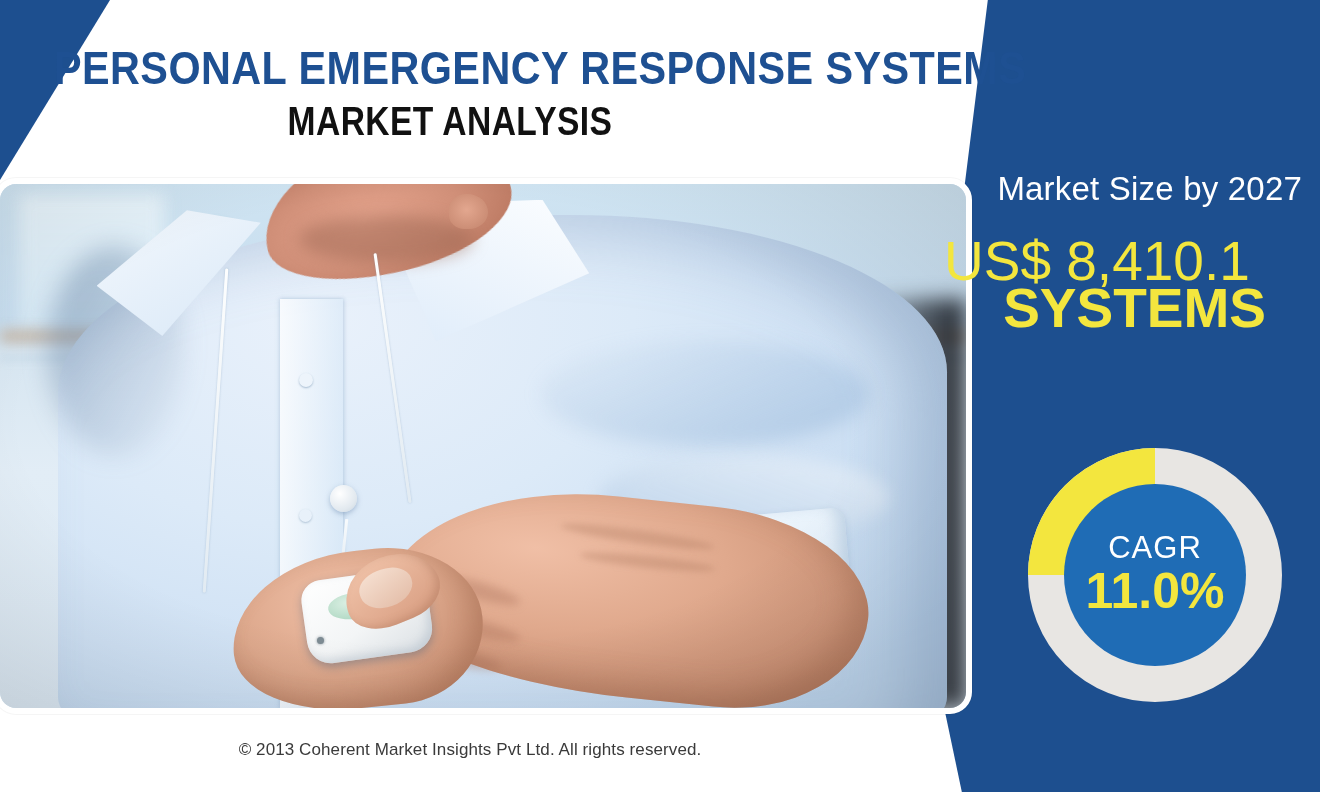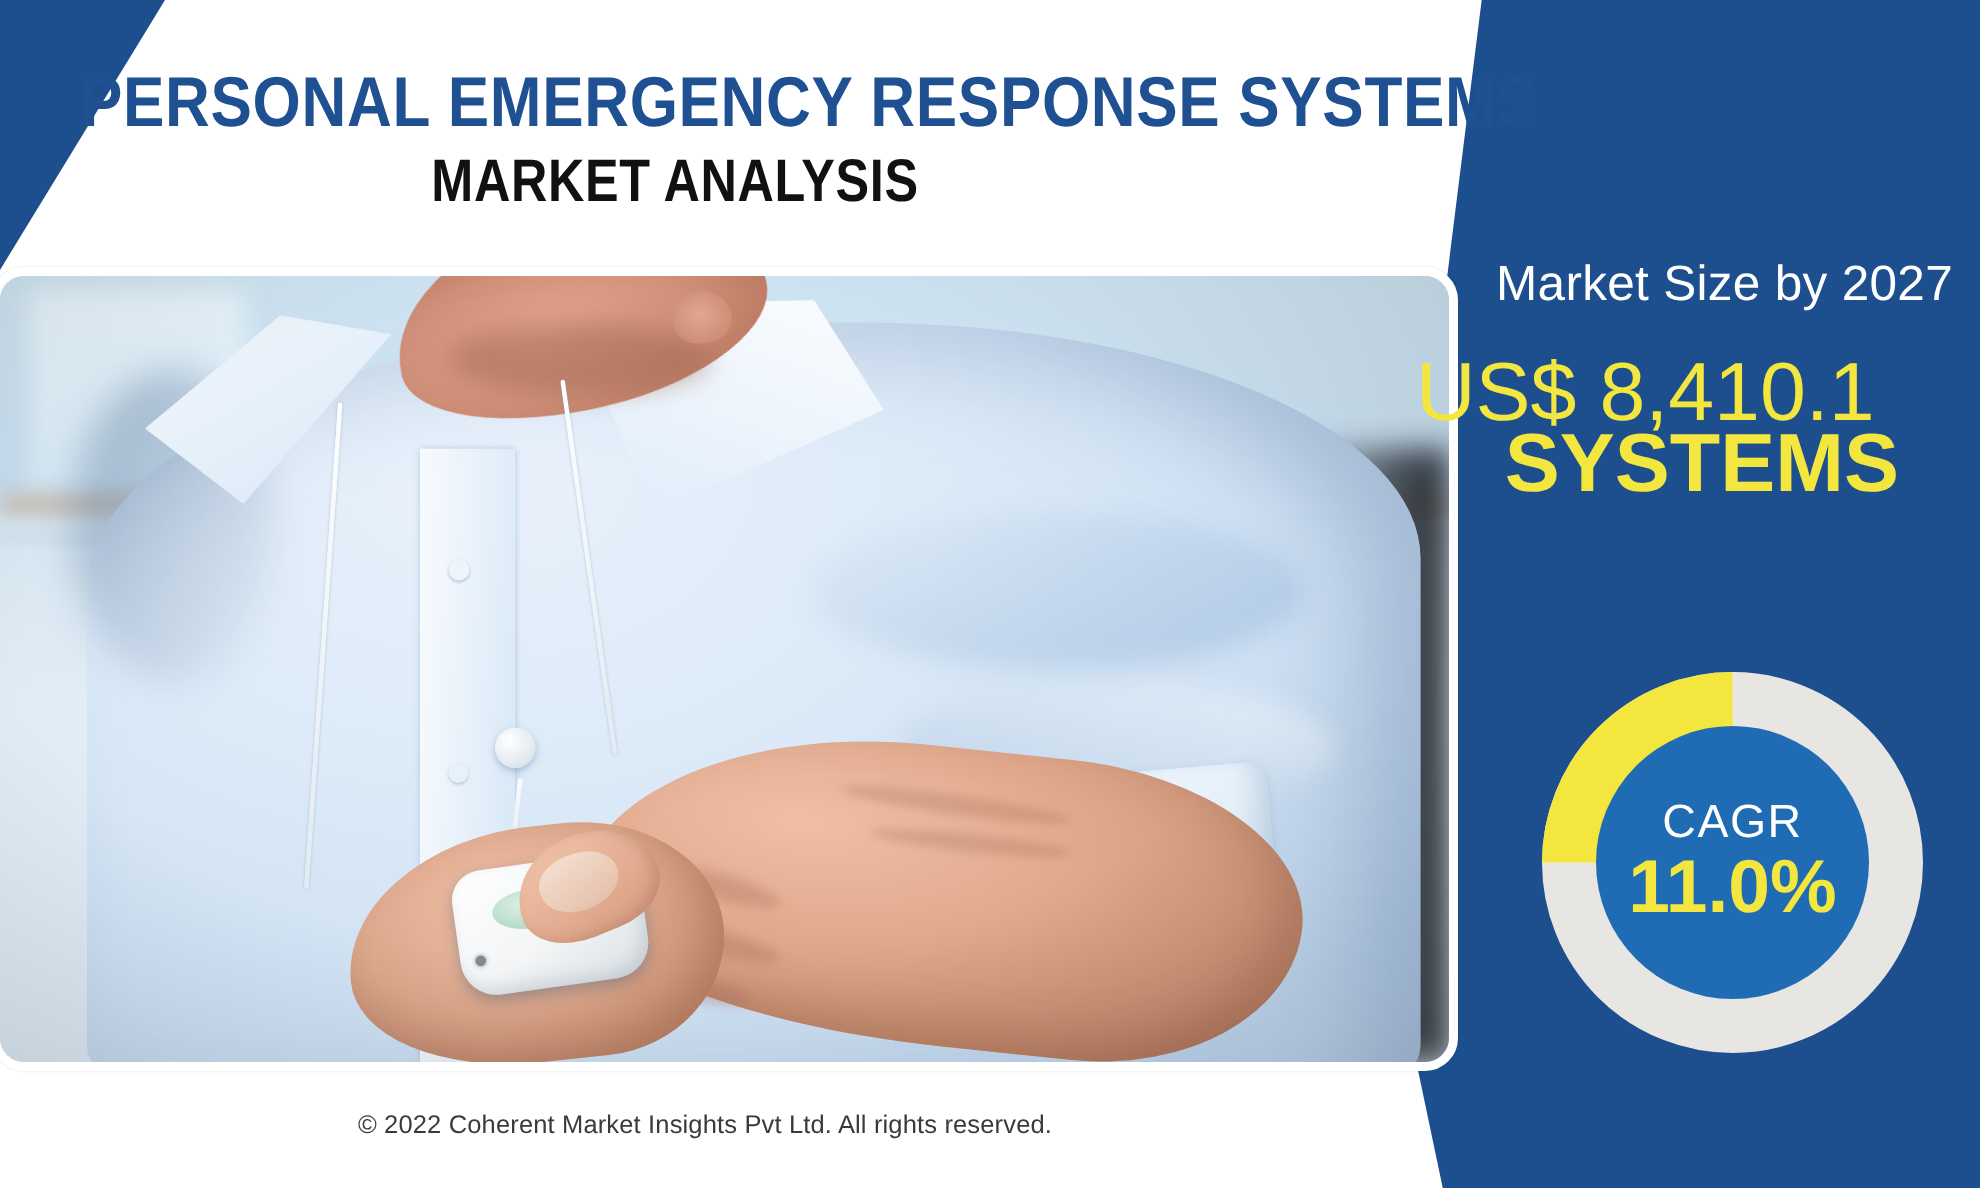--- a/index.html
+++ b/index.html
@@ -421,15 +421,15 @@
     <svg class="donut-svg" viewBox="0 0 256 256">
       <circle cx="128" cy="128" r="108" fill="none" stroke="#e8e6e3" stroke-width="38"></circle>
       <path d="M 128 20 A 108 108 0 0 0 20 128" fill="none" stroke="#f3e63e" stroke-width="38"></path>
     </svg>
     <div class="donut-center">
       <div class="cagr-label">CAGR</div>
       <div class="cagr-value">11.0%</div>
     </div>
   </div>
 
-  <div class="footer">© 2022 Coherent Market Insights Pvt Ltd. All rights reserved.</div>
+  <div class="footer">© 2013 Coherent Market Insights Pvt Ltd. All rights reserved.</div>
 
 </div>
 
 </body></html>

